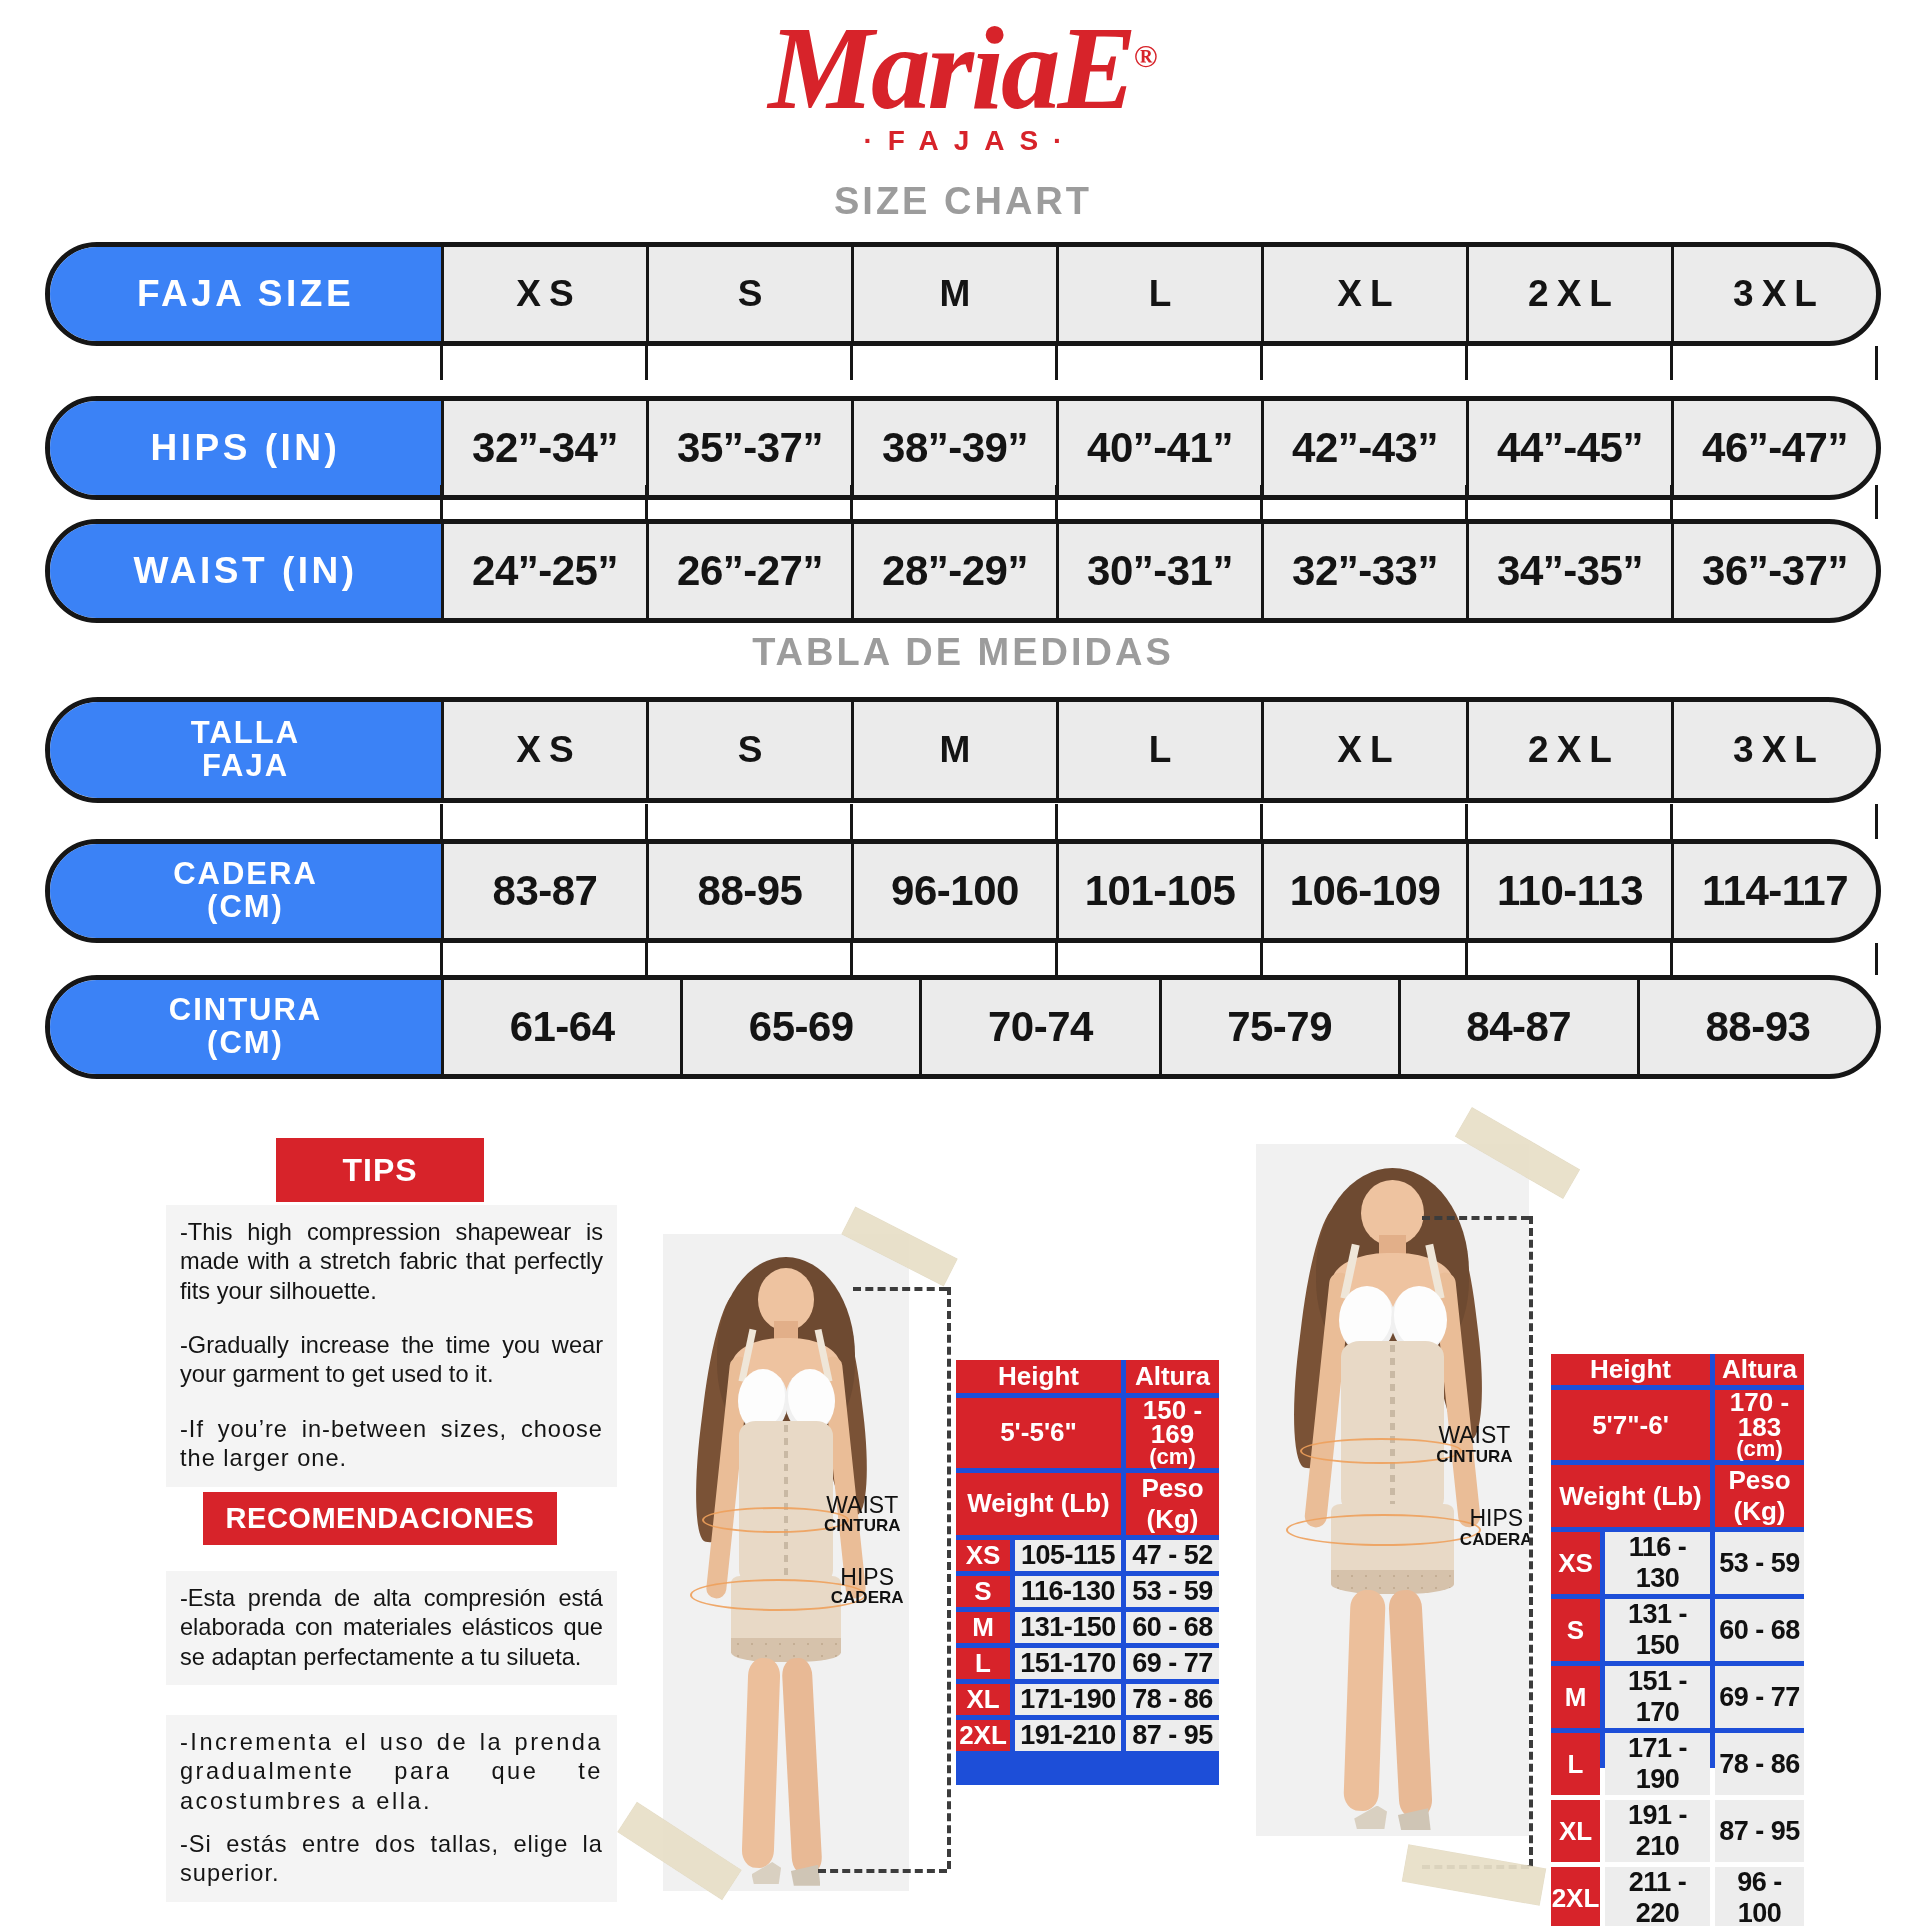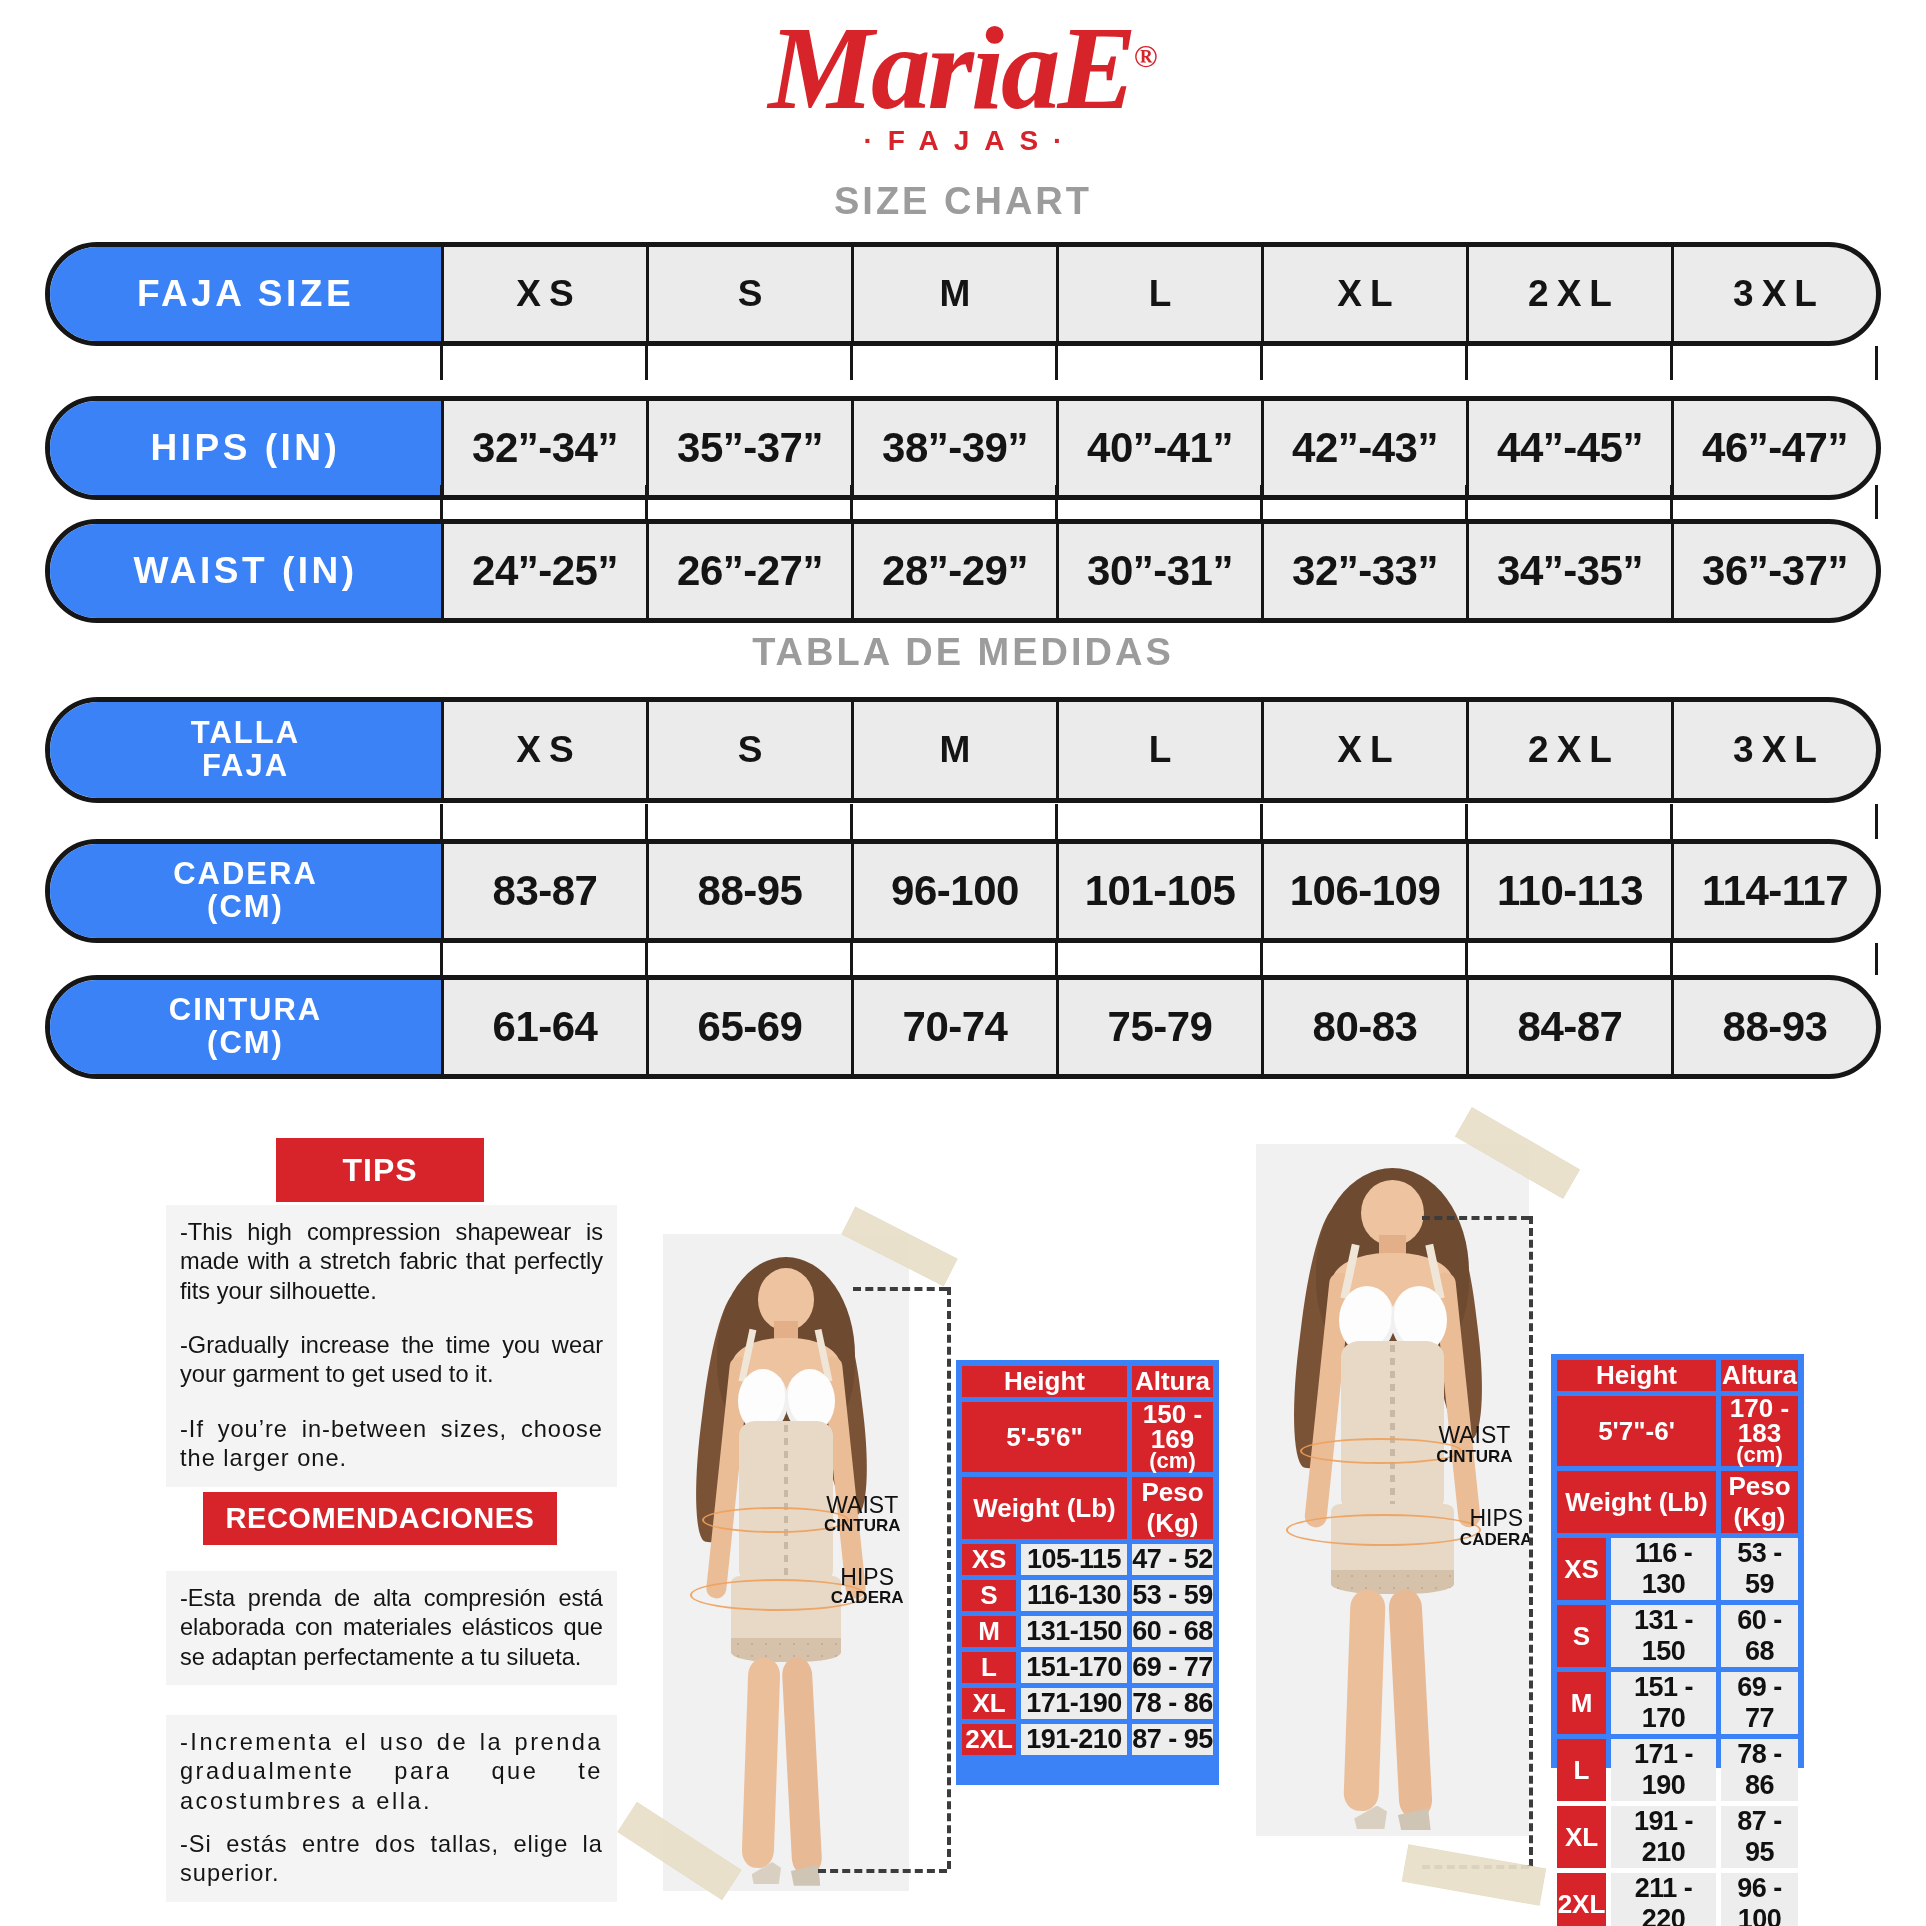--- a/index.html
+++ b/index.html
@@ -101,21 +101,21 @@
   .mlabel .en{font-size:23px;font-weight:normal;display:block;}
   .mlabel .es{font-size:17px;font-weight:bold;display:block;}
 
   
   .dash-v{position:absolute;width:0;border-left:4.5px dashed #3c3c3c;}
   .dash-h{position:absolute;height:0;border-top:4.5px dashed #3c3c3c;}
   .tape{position:absolute;background:rgba(231,223,199,0.93);box-shadow:0 0 0 0.5px rgba(0,0,0,0.03) inset;}
 
   
   .fit-table{
-    position:absolute;background:#3b82f6;padding:6px;box-sizing:border-box;
+    position:absolute;background:#1d4ed8;box-sizing:border-box;
     display:grid;grid-template-columns:54px 106px 1fr;gap:5px;
     grid-template-rows:1.12fr 1.3fr 1.12fr repeat(7,1fr);
   }
   #fit-left{left:956px;top:1360px;width:263px;height:425px;}
   #fit-right{left:1551px;top:1354px;width:253px;height:414px;grid-template-columns:49px 105px 1fr;}
   .ft-cell{display:flex;flex-direction:column;align-items:center;justify-content:center;text-align:center;}
   .ft-red{background:#d7232a;color:#ffffff;font-weight:bold;font-size:26px;}
   .ft-val{background:#ededed;color:#111;font-weight:bold;font-size:27px;letter-spacing:-0.5px;}
   .ft-size{background:#d7232a;color:#fff;font-weight:bold;font-size:26px;}
   .sp2c{grid-column:1/3;}
@@ -243,21 +243,20 @@
 
 <div class="band" style="top:975px">
   <div class="label two-line">
     <span>CINTURA</span>
     <span>(CM)</span>
   </div>
   <div class="cell">61-64</div>
   <div class="cell">65-69</div>
   <div class="cell">70-74</div>
   <div class="cell">75-79</div>
-  <div class="cell">80-83</div>
   <div class="cell">84-87</div>
   <div class="cell">88-93</div>
 </div>
 
 <div id="tips-box" class="red-box">TIPS</div>
 <div id="tip-1" class="note">-This high compression shapewear is made with a stretch fabric that perfectly fits your silhouette.</div>
 <div id="tip-2" class="note">-Gradually increase the time you wear your garment to get used to it.</div>
 <div id="tip-3" class="note sp1">-If you’re in-between sizes, choose the larger one.</div>
 
 <div id="rec-box" class="red-box">RECOMENDACIONES</div>

